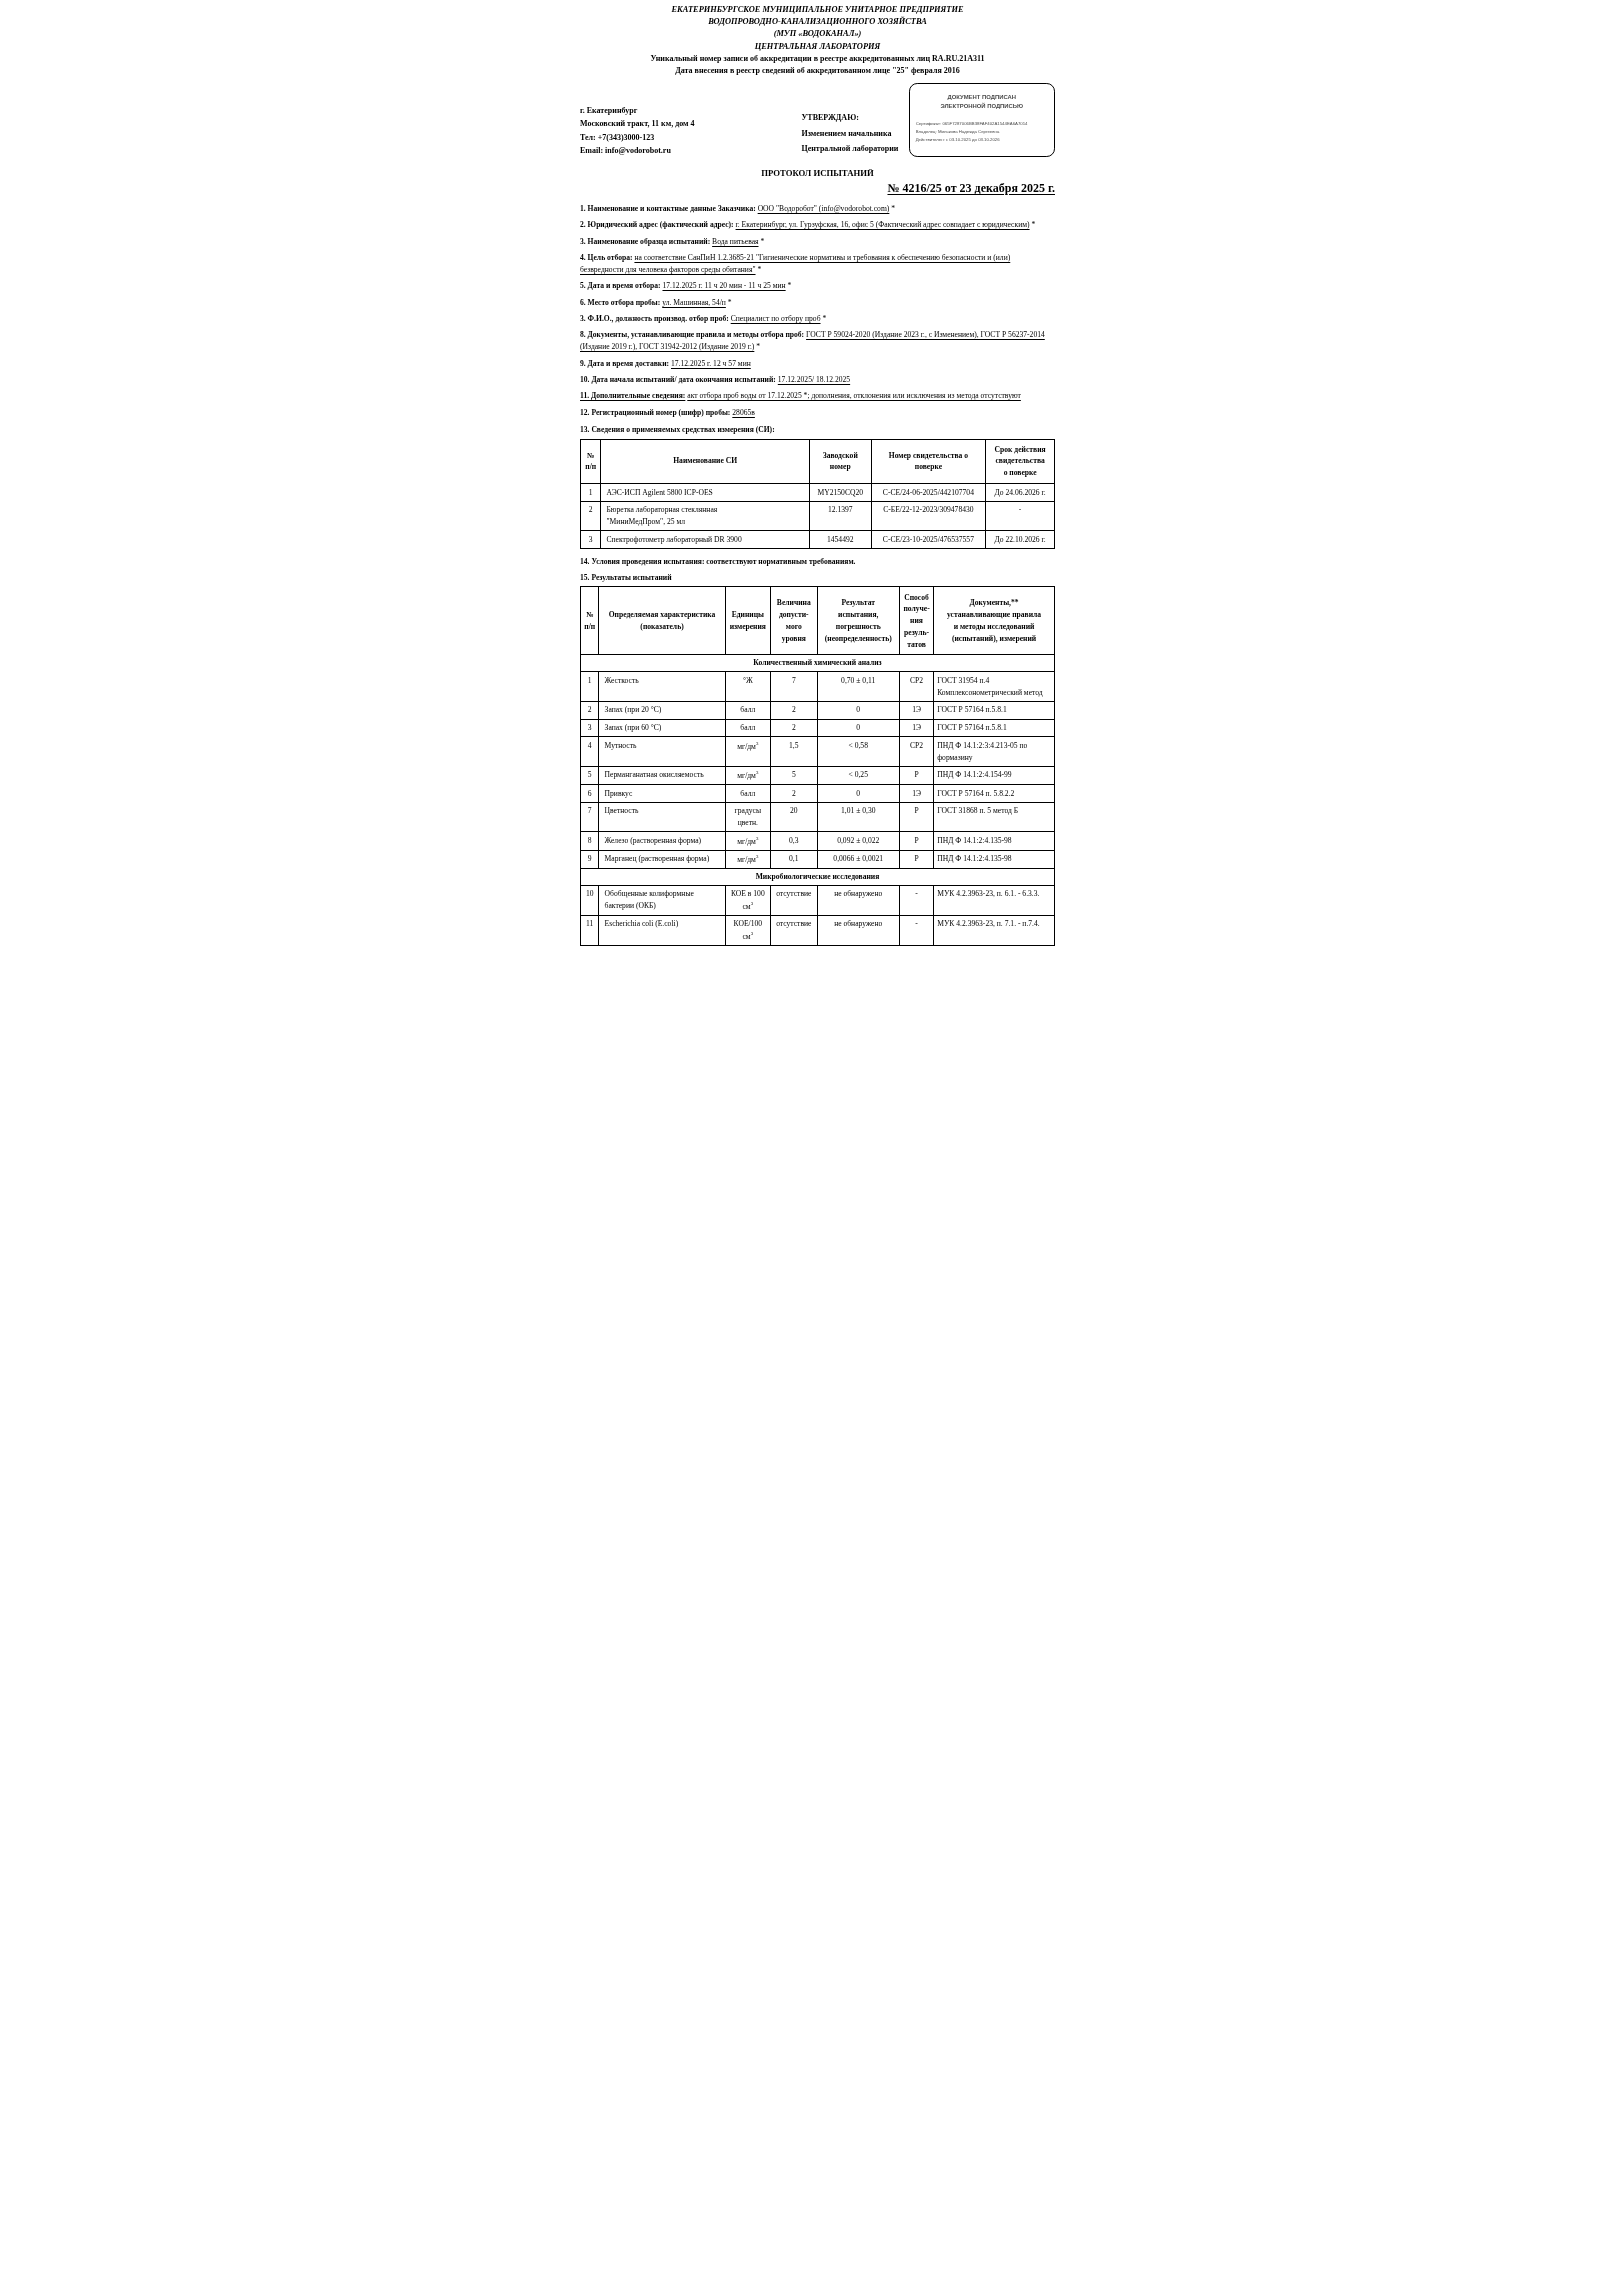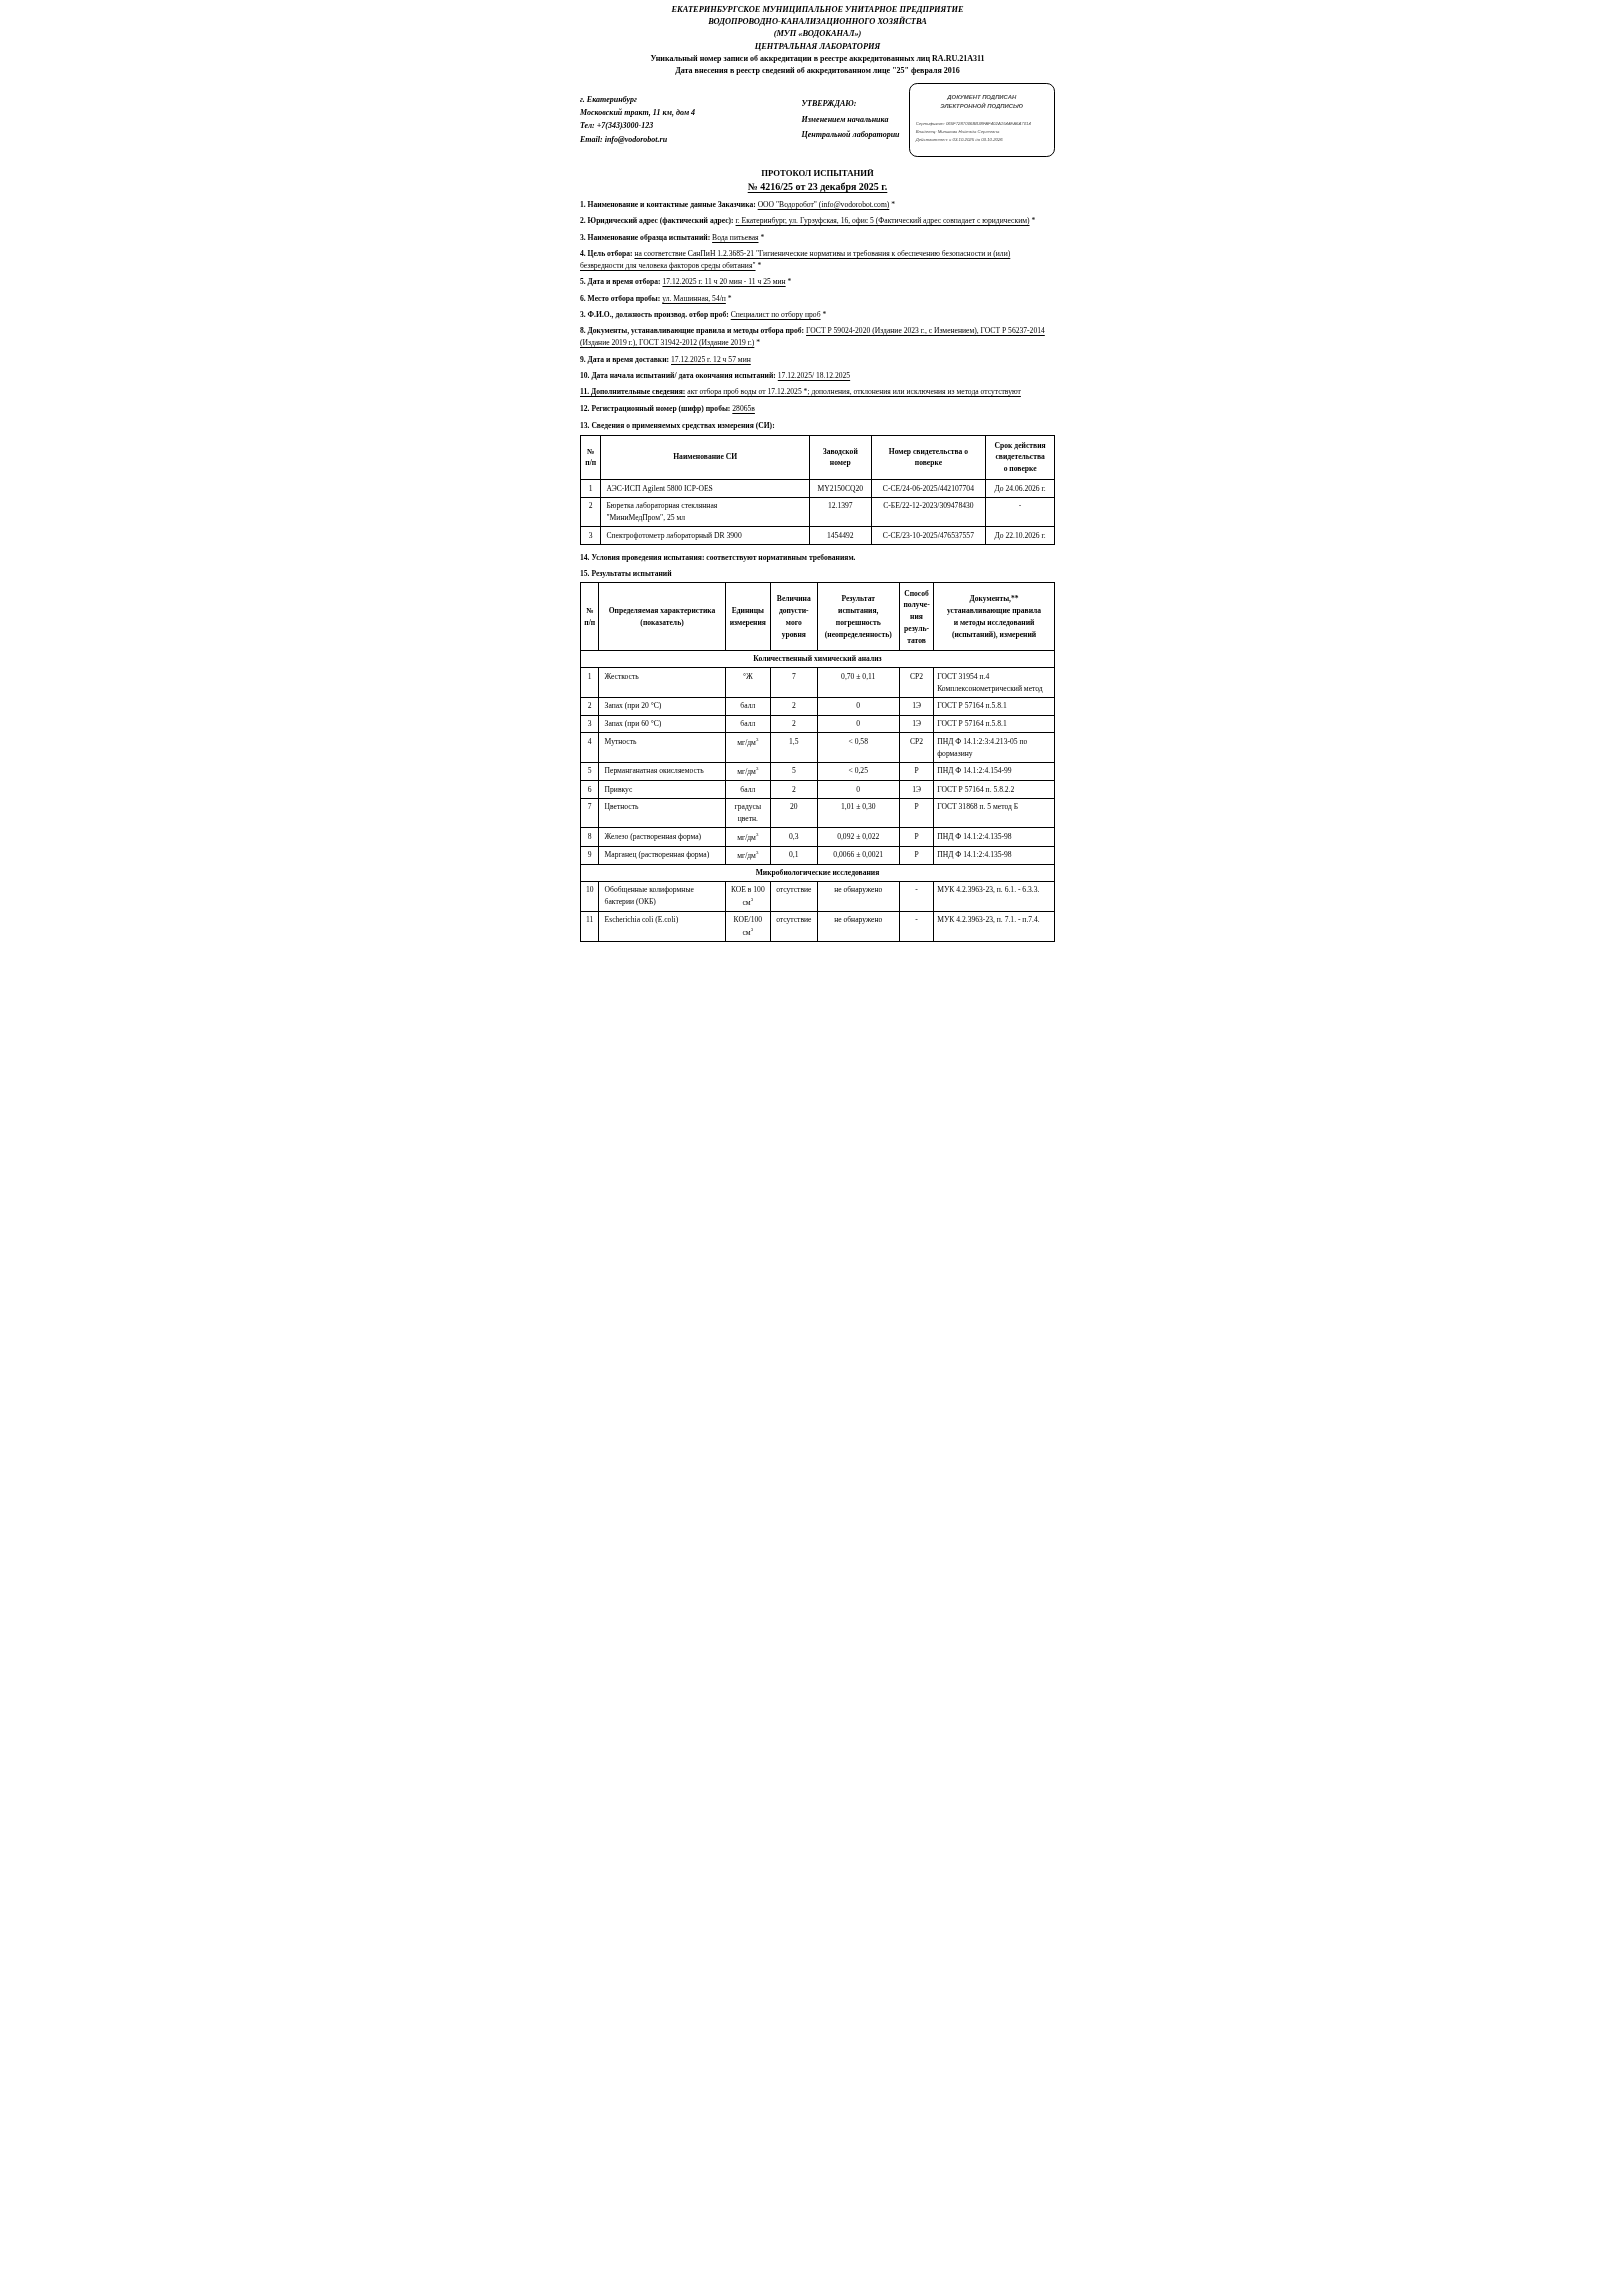--- a/index.html
+++ b/index.html
@@ -16,40 +16,40 @@
     font-family: "Liberation Serif", "DejaVu Serif", serif;
     font-size: 7.6px;
   }
   .b { font-weight: bold; }
   .u { text-decoration: underline; text-decoration-thickness: 0.8px; text-underline-offset: 1.5px; }
 
   
   .org-line { text-align: center; font-weight: bold; font-size: 8.4px; line-height: 1.45; font-style: italic; }
   .accr-line { text-align: center; font-weight: bold; font-size: 8px; line-height: 1.55; }
 
-  .head-row { display: flex; align-items: center; margin-top: 4.1px; font-style: italic; }
+  .head-row { display: flex; align-items: flex-end; margin-top: 4.1px; }
   .addr-block { width: 168px; font-weight: bold; font-size: 8px; line-height: 1.65; }
   .approve-block { width: 115px; margin-left: 65px; font-weight: bold; font-size: 8px; line-height: 1.95; }
   .stamp {
     margin-left: auto;
     width: 142px;
     height: 65px;
     border: 1.8px solid #000;
     border-radius: 8.2px;
     padding: 4.1px 6.1px 3.1px 6.1px;
     font-family: "Liberation Sans", "DejaVu Sans", sans-serif;
     color: #4a4a4a;
     box-sizing: content-box;
     margin-top: 1px;
   }
   .stamp-title { text-align: center; font-weight: bold; font-size: 5.9px; line-height: 1.5; margin-top: 5.1px; }
   .stamp-small { margin-top: 9.2px; font-size: 4.3px; line-height: 1.9; }
 
   .doc-title { text-align: center; font-weight: bold; font-size: 8.7px; margin-top: 11px; }
-  .doc-number { text-align: center; font-weight: bold; font-size: 10px; margin-top: 3.1px; margin-bottom: 7.1px; }
+  .doc-number { text-align: right; font-weight: bold; font-size: 12px; margin-top: 3.1px; margin-bottom: 7.1px; }
 
   
   .item { margin: 0 0 4.6px 0; line-height: 1.55; }
   .section-heading { font-weight: bold; margin: 7.1px 0 4.1px 0; }
 
   
   table.doc-table { border-collapse: collapse; width: 100%; font-size: 7.6px; }
   table.doc-table th, table.doc-table td {
     border-left: 0.8px solid #000;
     border-right: 0.8px solid #000;

